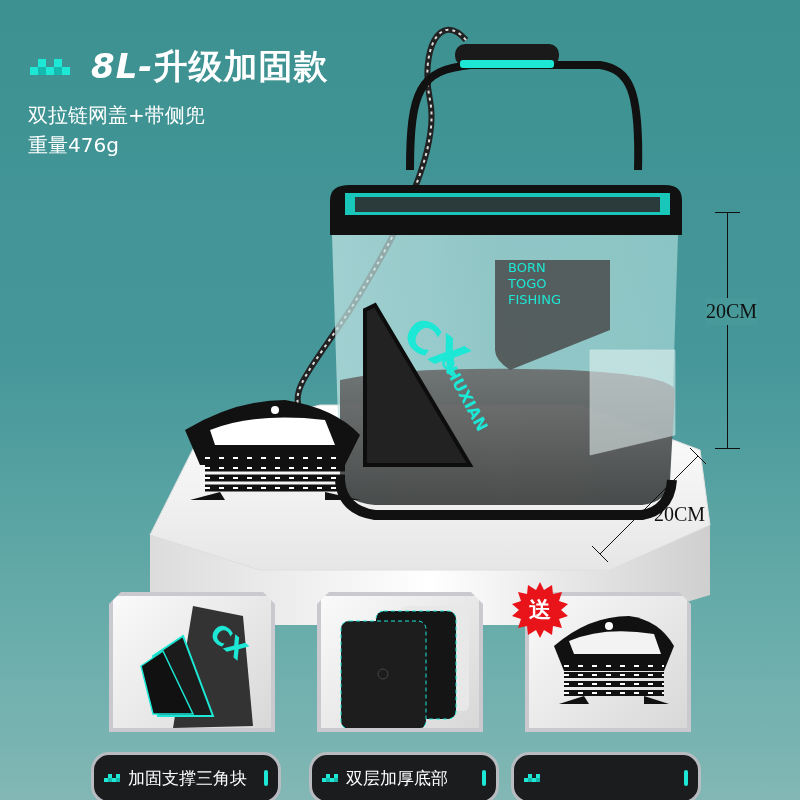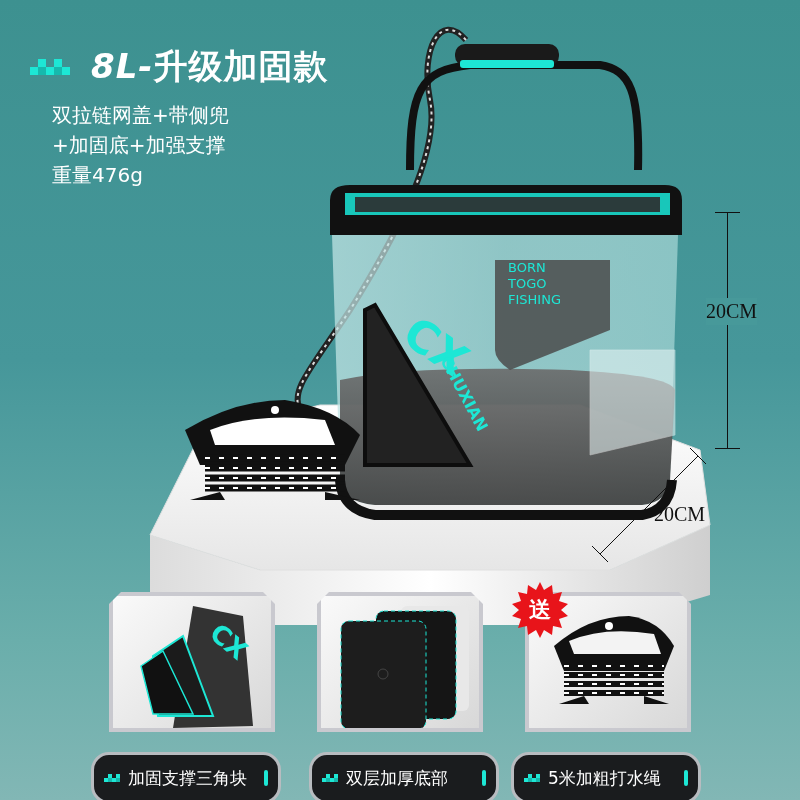--- a/index.html
+++ b/index.html
@@ -6,21 +6,21 @@
   body{width:800px;height:800px;overflow:hidden;position:relative;
     background:linear-gradient(180deg,#3d9190 0%,#46979a 45%,#6aaeab 80%,#82b7b5 100%);
     font-family:"Liberation Sans","DejaVu Sans",sans-serif;}
   .abs{position:absolute;}
   
   .title-row{left:30px;top:44px;display:flex;align-items:center;gap:21px;}
   .pix{display:grid;grid-template-columns:repeat(5,8px);grid-template-rows:repeat(2,8px);}
   .pix span{width:8px;height:8px;}
   .title{color:#fff;font-size:34px;font-weight:700;letter-spacing:1px;font-family:"DejaVu Sans",sans-serif;}
   .title i{font-style:italic;}
-  .features{left:28px;top:100px;color:#fff;font-size:20px;line-height:30px;font-family:"DejaVu Sans",sans-serif;margin-left:24px;}
+  .features{left:28px;top:100px;color:#fff;font-size:20px;line-height:30px;font-family:"DejaVu Sans",sans-serif;}
   
   .pedestal{left:140px;top:395px;width:580px;height:230px;}
   
   .dim-v{left:727px;top:212px;width:1px;height:237px;background:#111;}
   .dim-v:before,.dim-v:after{content:"";position:absolute;left:-12px;width:25px;height:1px;background:#111;}
   .dim-v:before{top:0}.dim-v:after{bottom:0}
   .dim-label{color:#111;font-size:20px;font-family:Liberation Serif, serif;background:transparent;}
   
   .card{width:166px;height:140px;top:592px;
     background:linear-gradient(135deg,#fafafa,#d8d8d8);
@@ -51,21 +51,20 @@
       <span style="background:#16b9ad"></span>
       <span style="background:#1de7d5"></span>
   </div>
   <div class="title">
     <i>8L</i><i>-</i><span>升级加固款</span>
   </div>
 </div>
 
 <div class="abs features">
   <div>双拉链网盖+带侧兜</div>
-  <div>+加固底+加强支撑</div>
   <div>重量476g</div>
 </div>
 
 <svg class="abs pedestal" viewBox="0 0 580 230">
   <defs>
     <linearGradient id="pedTop" x1="0" y1="0" x2="0" y2="1">
       <stop offset="0" stop-color="#ffffff"></stop>
         <stop offset="1" stop-color="#e6e6e6"></stop>
     </linearGradient>
     <linearGradient id="pedSide" x1="0" y1="0" x2="1" y2="0">
@@ -222,15 +221,14 @@
   <div class="mini">
       <span></span>
       <span style="background:#1de7d5"></span>
       <span></span>
       <span style="background:#1de7d5"></span>
       <span style="background:#1de7d5"></span>
       <span style="background:#16b9ad"></span>
       <span style="background:#1de7d5"></span>
       <span style="background:#16b9ad"></span>
     </div>
-  <span>5米加粗打水绳</span>
   <div class="endbar"></div>
 </div>
 
 </body></html>

